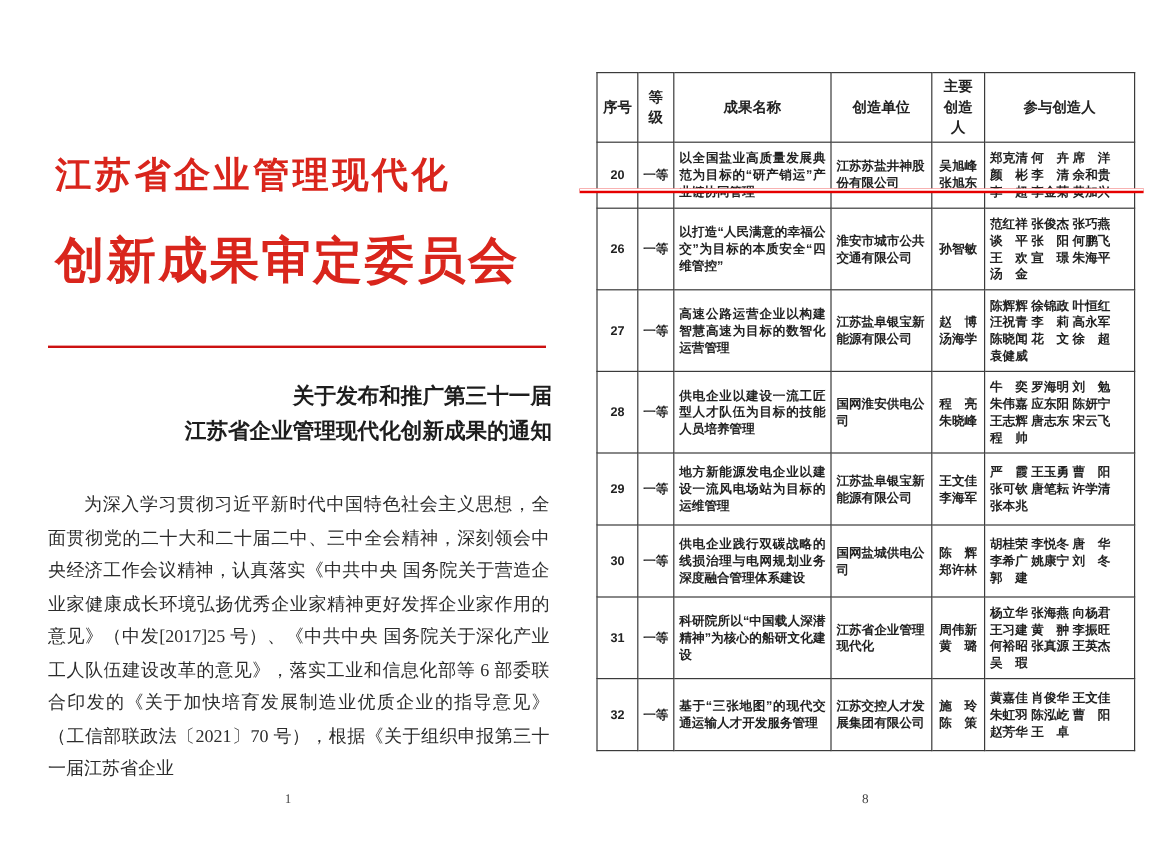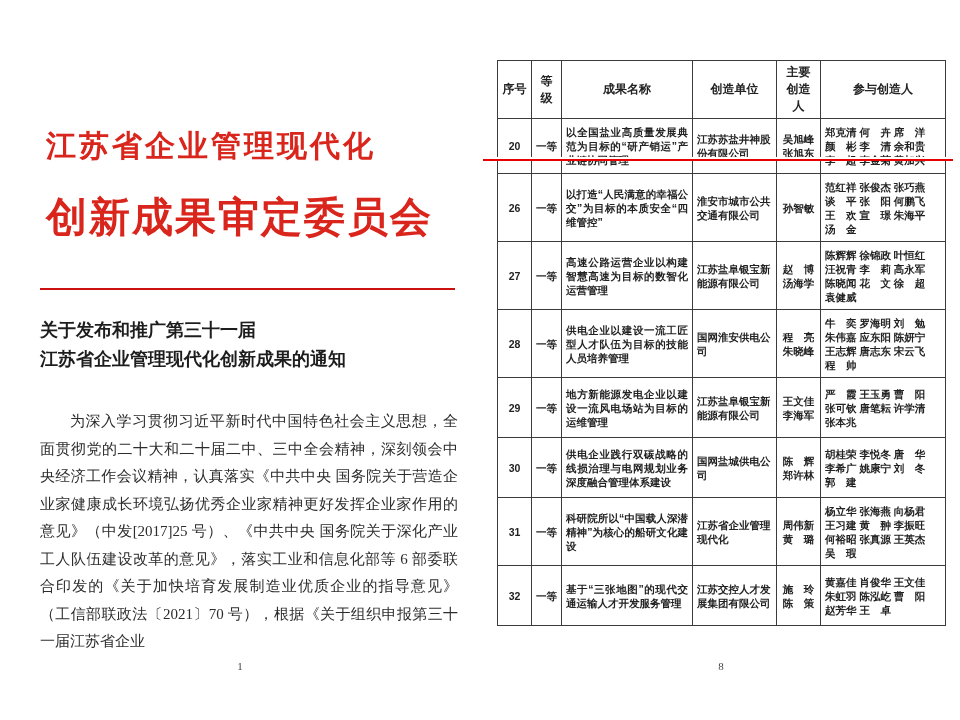--- a/index.html
+++ b/index.html
@@ -12,21 +12,21 @@
   .red-title-1 { position:absolute; left:6px; top:126px; font-size:30px; font-weight:bold;
                  color:#d9251c; letter-spacing:3px; white-space:nowrap; }
   .red-title-2 { position:absolute; left:6px; top:190px; font-size:41px; font-weight:bold;
                  color:#d9251c; letter-spacing:2px; white-space:nowrap; }
   .red-doc-word { position:absolute; left:332px; top:162px; font-size:32px; font-weight:bold;
                   color:#d9251c; letter-spacing:6px; white-space:nowrap; }
   .doc-number { position:absolute; left:0; top:256px; width:420px; text-align:center;
                 font-size:15px; color:#3a3a3a; letter-spacing:1px; }
   .red-rule { position:absolute; left:0px; top:288px; width:415px; height:2px;
               background:#cc1111; }
-  .notice-title { position:absolute; left:0; top:316px; width:420px; text-align:left;
+  .notice-title { position:absolute; left:0; top:316px; width:420px; text-align:right;
                   font-size:18px; font-weight:bold; color:#1d1d1d; line-height:29px; }
   .body-text { position:absolute; left:0px; top:408px; width:418px; font-size:15px;
                color:#2c2c2c; line-height:27.5px; text-align:justify; }
   .body-text p.indent { text-indent:2em; }
   .page-num-left { position:absolute; left:0; top:660px; width:400px; text-align:center;
                    font-size:11px; color:#444; }
 
   
   .right-page { position:absolute; left:497px; top:60px; width:450px; }
   table.results { border-collapse:collapse; table-layout:fixed; width:448px;

